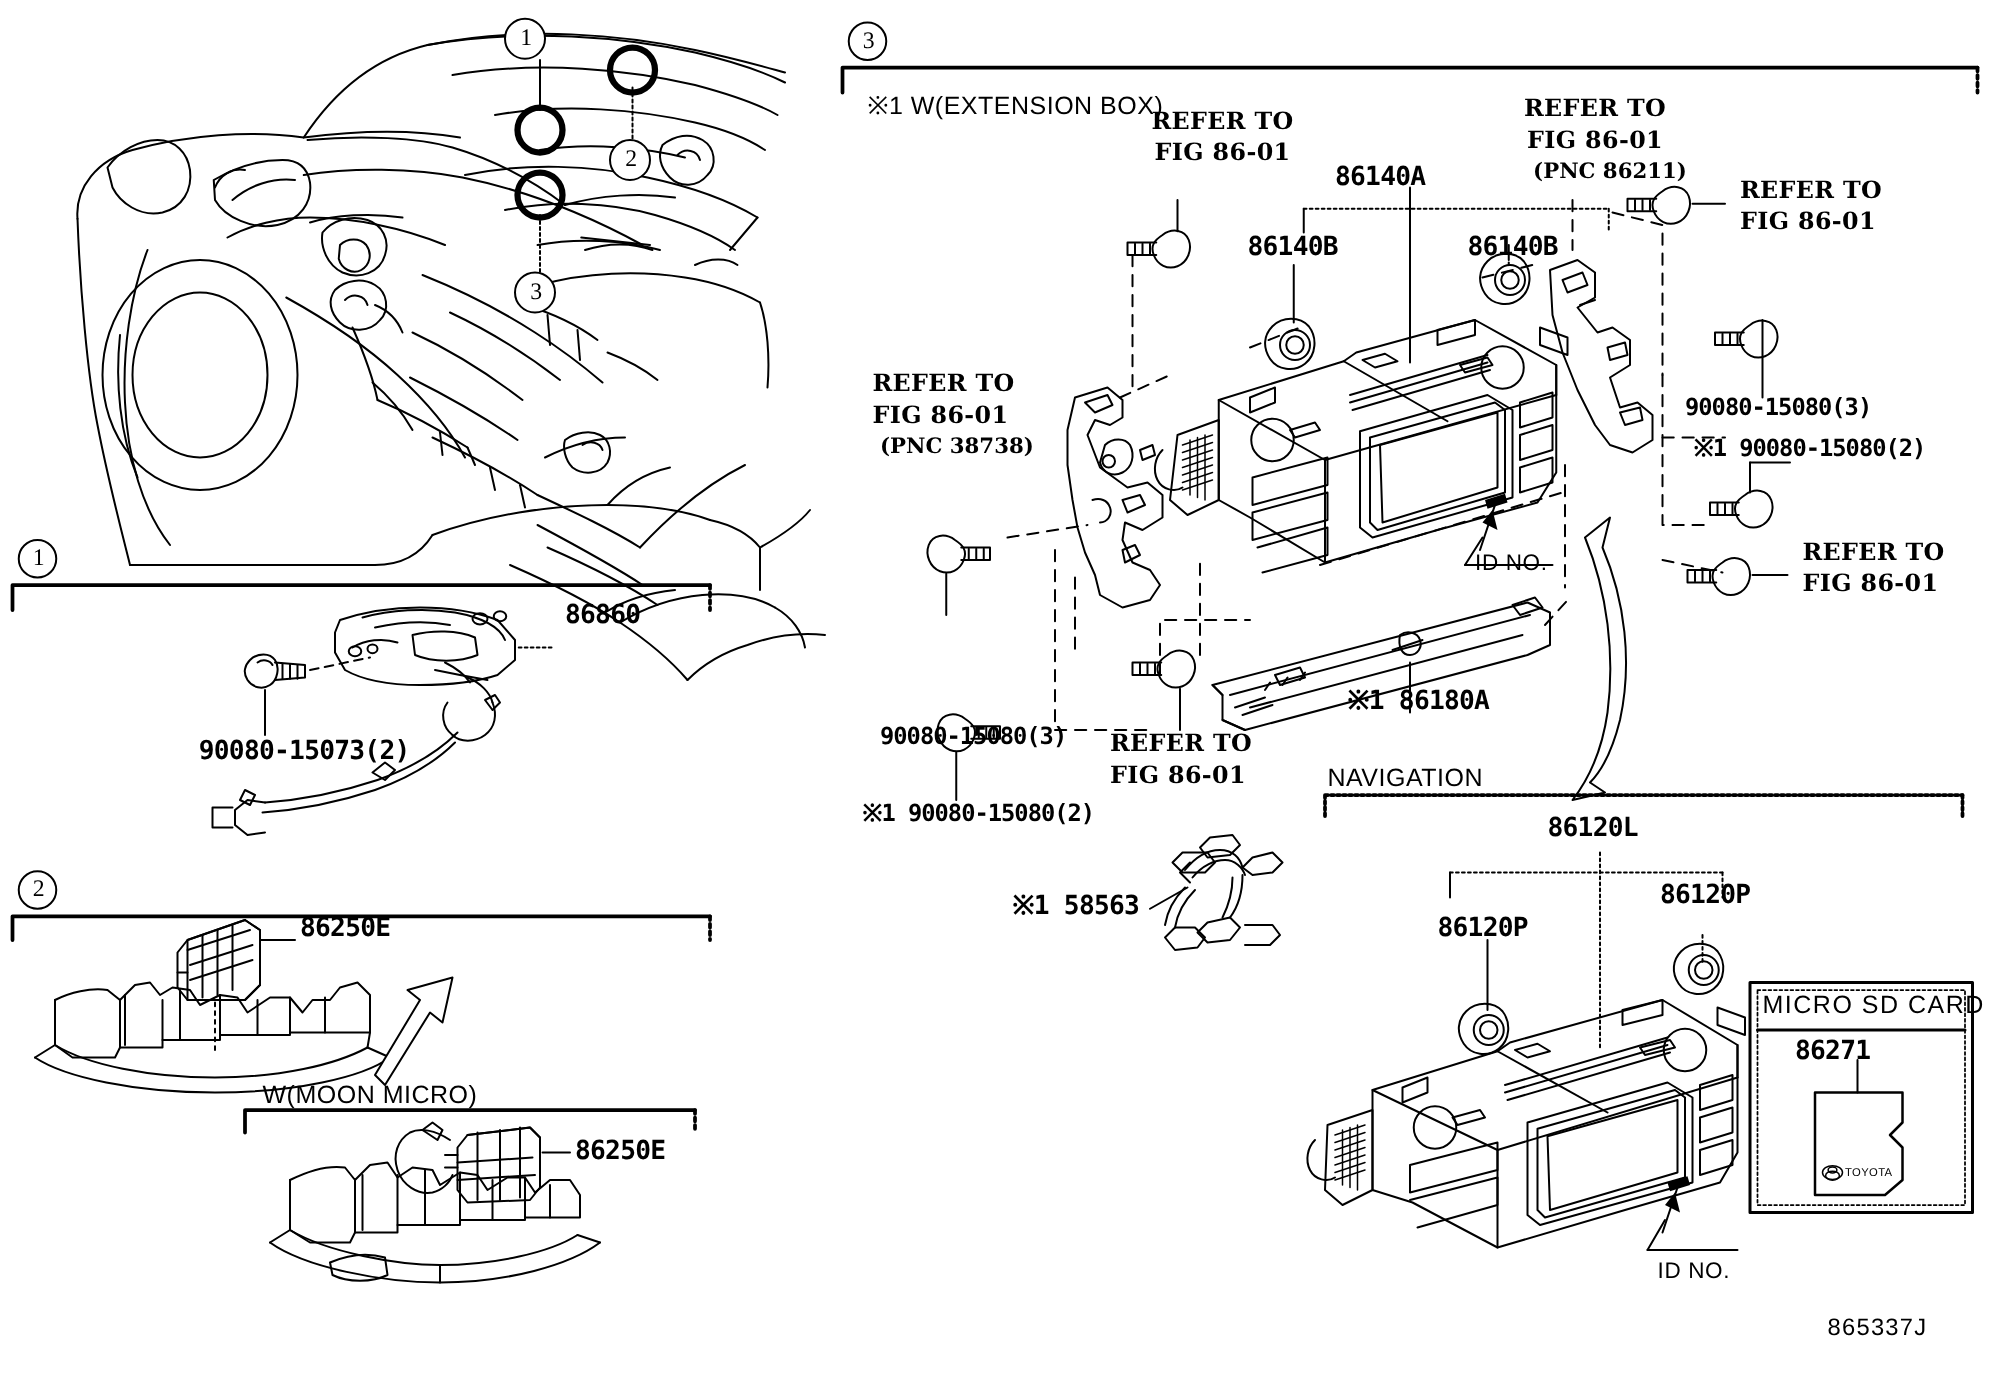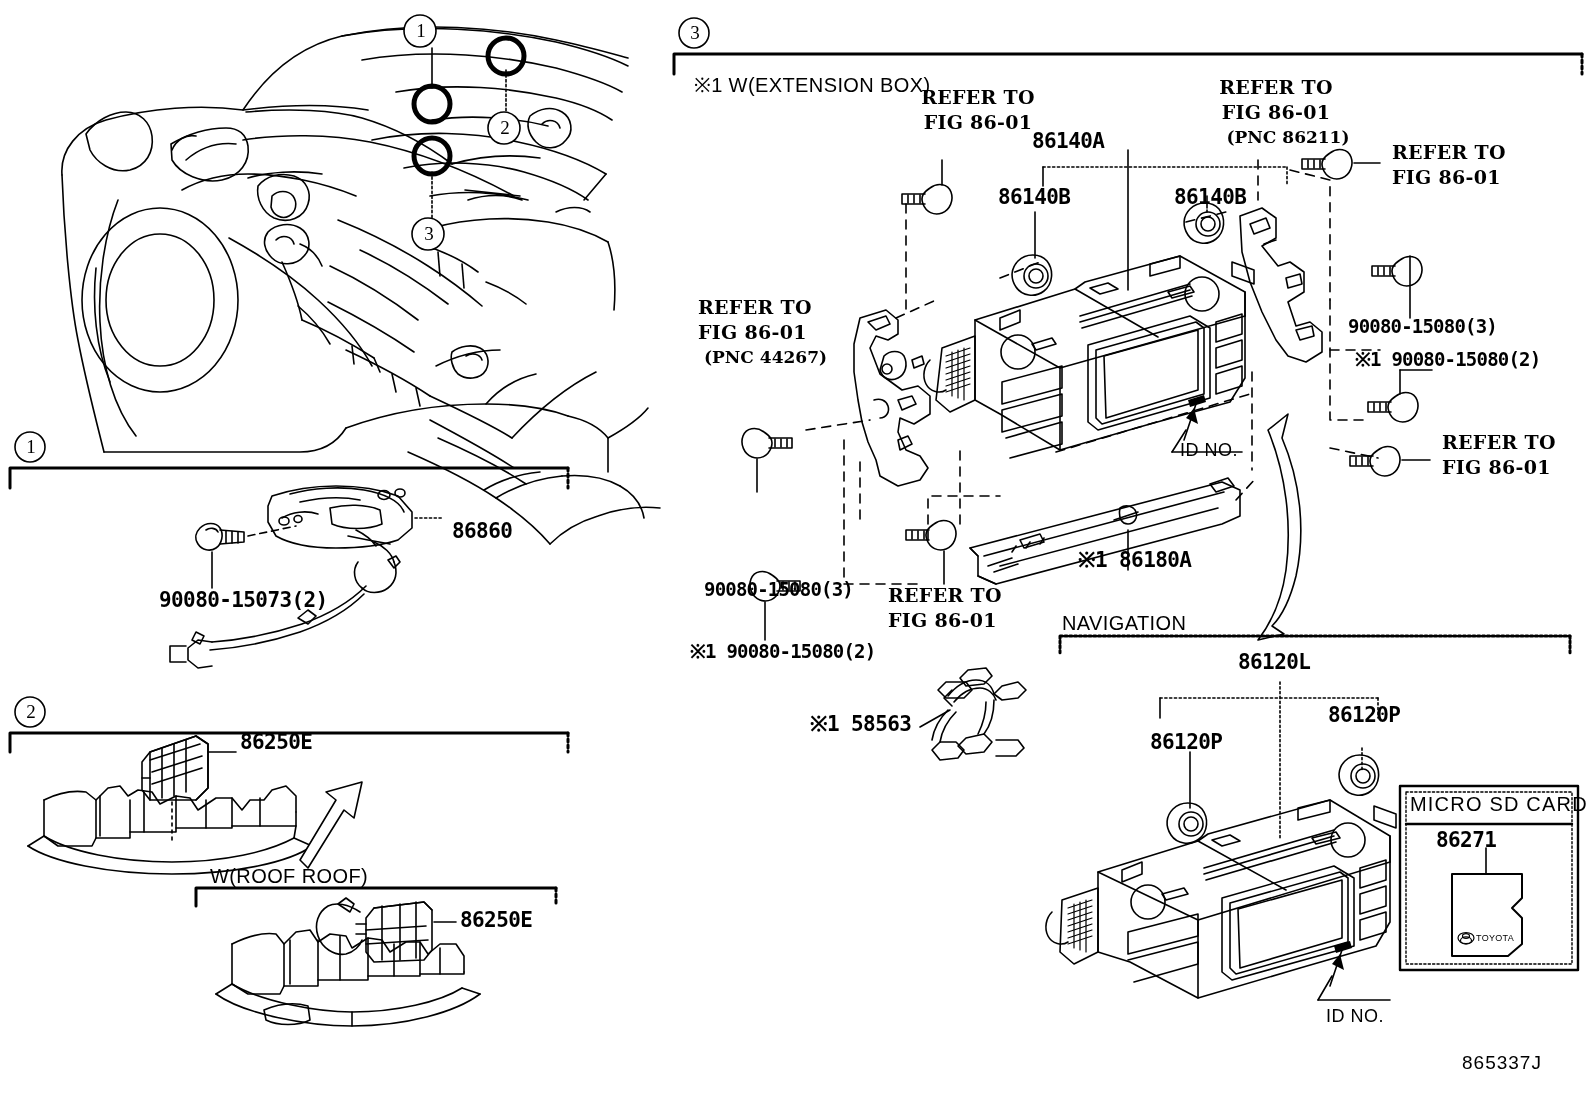--- a/index.html
+++ b/index.html
@@ -573,42 +573,42 @@
 </svg>
 
 <div class="lbl cnum" style="left:414px;top:20px;width:14px;text-align:center;">1</div>
 <div class="lbl cnum" style="left:498px;top:117px;width:14px;text-align:center;">2</div>
 <div class="lbl cnum" style="left:422px;top:223px;width:14px;text-align:center;">3</div>
 
 <div class="lbl cnum" style="left:24px;top:436px;width:14px;text-align:center;">1</div>
 <div class="lbl cnum" style="left:24px;top:701px;width:14px;text-align:center;">2</div>
 <div class="lbl cnum" style="left:688px;top:22px;width:14px;text-align:center;">3</div>
 
-<div class="lbl pn" style="left:452px;top:519px;">86860</div>
+<div class="lbl pn" style="left:452px;top:479px;">86860</div>
 <div class="lbl pn" style="left:159px;top:588px;">90080-15073(2)</div>
 
 <div class="lbl pn" style="left:240px;top:730px;">86250E</div>
-<div class="lbl cap" style="left:210px;top:865px;">W(ROOF ROOF)</div>
+<div class="lbl cap" style="left:210px;top:865px;">W(MOON MICRO)</div>
 <div class="lbl pn" style="left:460px;top:908px;">86250E</div>
 
 <div class="lbl cap" style="left:694px;top:74px;">※1 W(EXTENSION BOX)</div>
 
 <div class="lbl refer" style="left:898px;top:85px;text-align:center;width:160px;"><span>REFER TO</span><br><span>FIG 86-01</span></div>
 
 <div class="lbl refer" style="left:1196px;top:75px;text-align:center;width:160px;"><span>REFER TO</span><br><span>FIG 86-01</span><br><span class="pnc">(PNC 86211)</span></div>
 
 <div class="lbl refer" style="left:1392px;top:140px;text-align:left;"><span>REFER TO</span><br><span>FIG 86-01</span></div>
 
 <div class="lbl refer" style="left:1442px;top:430px;text-align:left;"><span>REFER TO</span><br><span>FIG 86-01</span></div>
 
-<div class="lbl refer" style="left:698px;top:295px;text-align:left;"><span>REFER TO</span><br><span>FIG 86-01</span><br><span class="pnc" style="margin-left:6px;">(PNC 44267)</span></div>
+<div class="lbl refer" style="left:698px;top:295px;text-align:left;"><span>REFER TO</span><br><span>FIG 86-01</span><br><span class="pnc" style="margin-left:6px;">(PNC 38738)</span></div>
 
 <div class="lbl refer" style="left:888px;top:583px;text-align:left;"><span>REFER TO</span><br><span>FIG 86-01</span></div>
 
-<div class="lbl pn" style="left:1032px;top:129px;">86140A</div>
+<div class="lbl pn" style="left:1068px;top:129px;">86140A</div>
 <div class="lbl pn" style="left:998px;top:185px;">86140B</div>
 <div class="lbl pn" style="left:1174px;top:185px;">86140B</div>
 <div class="lbl pn" style="left:1078px;top:548px;">※1 86180A</div>
 <div class="lbl pn" style="left:810px;top:712px;">※1 58563</div>
 <div class="lbl pn-sm" style="left:704px;top:578px;">90080-15080(3)</div>
 <div class="lbl pn-sm" style="left:1348px;top:315px;">90080-15080(3)</div>
 <div class="lbl pn-sm" style="left:1355px;top:348px;">※1 90080-15080(2)</div>
 <div class="lbl pn-sm" style="left:690px;top:640px;">※1 90080-15080(2)</div>
 
 <div class="lbl idno" style="left:1180px;top:440px;">ID NO.</div>

